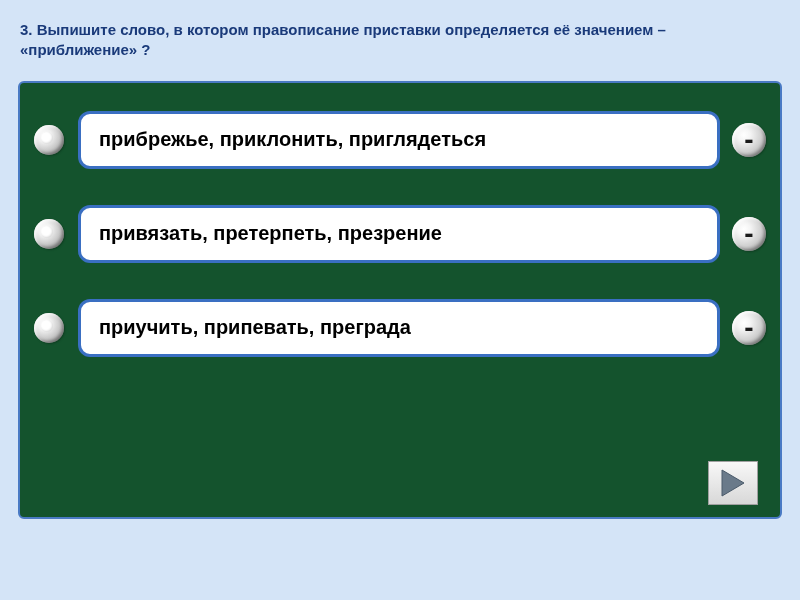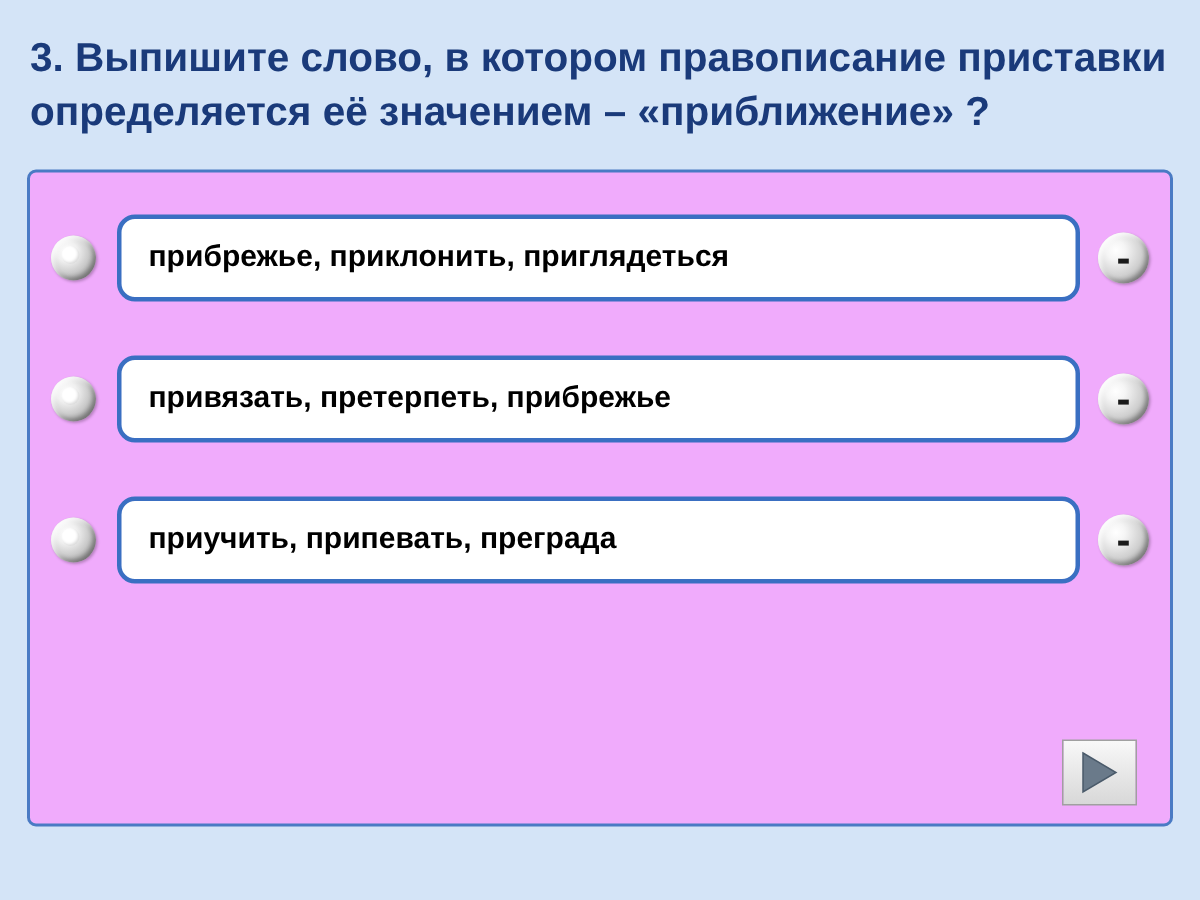--- a/index.html
+++ b/index.html
@@ -4,28 +4,28 @@
 <style>
   * { box-sizing: border-box; margin: 0; padding: 0; }
   html, body { width: 800px; height: 600px; overflow: hidden; }
   body {
     background: #d4e4f7;
     font-family: Arial, sans-serif;
     padding: 20px 18px;
   }
   .question {
     color: #1a3a7a;
-    font-size: 27px;
+    font-size: 15px;
     font-weight: bold;
     line-height: 1.35;
     margin-bottom: 20px;
     padding: 0 2px;
   }
   .quiz-box {
-    background: #f0abfc;
+    background: #14532d;
     border: 2px solid #4a7ac4;
     border-radius: 6px;
     padding: 28px 14px 24px 14px;
     position: relative;
     height: 438px;
   }
   .option-row {
     display: flex;
     align-items: center;
     margin-bottom: 36px;
@@ -102,21 +102,21 @@
 <div class="quiz-box">
 
   <div class="option-row">
     <div class="radio"></div>
     <div class="answer">прибрежье, приклонить, приглядеться</div>
     <div class="mark minus">-</div>
   </div>
 
   <div class="option-row">
     <div class="radio"></div>
-    <div class="answer">привязать, претерпеть, прибрежье</div>
+    <div class="answer">привязать, претерпеть, презрение</div>
     <div class="mark minus">-</div>
   </div>
 
 
   <div class="option-row" style="margin-bottom:0;text-align:center;">
     <div class="radio"></div>
     <div class="answer">приучить, припевать, преграда</div>
     <div class="mark minus">-</div>
   </div>
 

